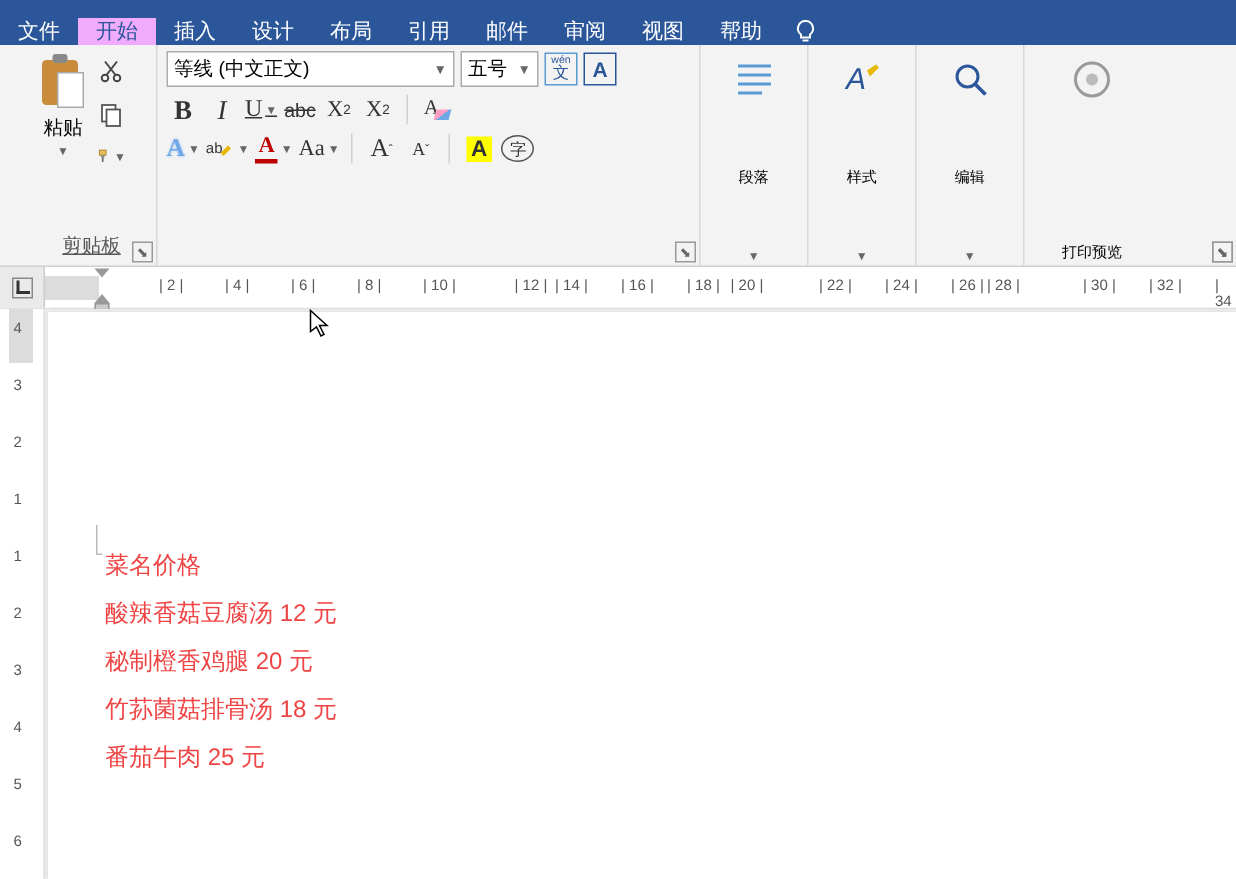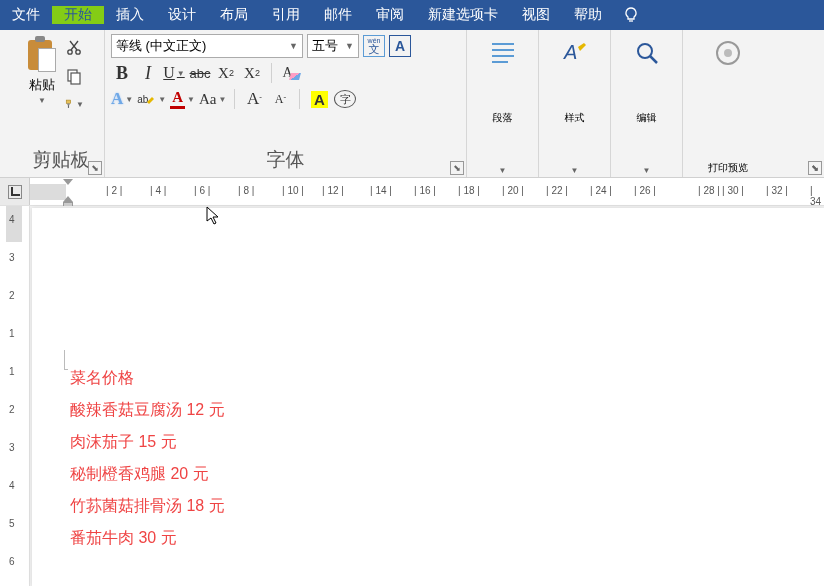--- a/index.html
+++ b/index.html
@@ -1,25 +1,25 @@
 <!DOCTYPE html>
 <html><head>
 <meta charset="utf-8">
 <style>
 * { margin: 0; padding: 0; box-sizing: border-box; font-family: "Microsoft YaHei", "SimSun", sans-serif; }
 body { background: #fff; width: 824px; height: 586px; overflow: hidden; position: relative; }
 
-.menubar { background: #2b579a; height: 30px; display: flex; align-items: center; color: #fff; font-size: 14px; }
+.menubar { background: #2b579a; height: 30px; display: flex; align-items: flex-end; color: #fff; font-size: 14px; }
 .menu-item { padding: 0 12px; display: flex; align-items: center; cursor: pointer; white-space: nowrap; }
-.menu-item.active { background: #84cc16; color: #2b579a; }
+.menu-item.active { background: #f0abfc; color: #2b579a; }
 .tell-me { display: flex; align-items: center; padding: 0 8px; }
 
 .ribbon { background: #f3f3f3; height: 148px; border-bottom: 1px solid #d0d0d0; display: flex; position: relative; }
 .ribbon-group { border-right: 1px solid #d6d6d6; display: flex; flex-direction: column; justify-content: space-between; padding: 4px 6px 2px 6px; position: relative; }
-.ribbon-group-label { text-align: center; font-size: 19px; color: #555; padding: 2px 0; position: relative; }
+.ribbon-group-label { text-align: center; font-size: 13px; color: #555; padding: 2px 0; position: relative; text-decoration: underline; }
 .launcher { position: absolute; right: 2px; bottom: 2px; width: 14px; height: 14px; border: 1px solid #999; font-size: 9px; color: #666; display: flex; align-items: center; justify-content: center; }
 
 .clipboard-group { width: 105px; padding-left: 24px; }
 .clipboard-main { display: flex; gap: 4px; }
 .paste-btn { display: flex; flex-direction: column; align-items: center; gap: 2px; padding: 2px; }
 .paste-icon { width: 32px; height: 38px; position: relative; }
 .paste-board { position: absolute; width: 24px; height: 30px; background: #c88c3a; border-radius: 3px; left: 2px; top: 4px; }
 .paste-clip { position: absolute; width: 10px; height: 6px; background: #888; border-radius: 2px; left: 9px; top: 0; }
 .paste-paper { position: absolute; width: 18px; height: 24px; background: #fff; border: 1px solid #aaa; left: 12px; top: 12px; }
 .paste-label { font-size: 13px; }
@@ -83,21 +83,20 @@
 
 <div class="menubar">
   <div class="menu-item">文件</div>
   <div class="menu-item active">开始</div>
   <div class="menu-item">插入</div>
   <div class="menu-item">设计</div>
   <div class="menu-item">布局</div>
   <div class="menu-item">引用</div>
   <div class="menu-item">邮件</div>
   <div class="menu-item">审阅</div>
-  <div class="menu-item">新建选项卡</div>
   <div class="menu-item">视图</div>
   <div class="menu-item">帮助</div>
   <div class="tell-me">
     <svg width="18" height="18" viewBox="0 0 18 18">
         <path d="M9 2a5 5 0 0 0-3 9v2h6v-2a5 5 0 0 0-3-9z" fill="none" stroke="#fff" stroke-width="1.3"></path>
         <line x1="7" y1="15" x2="11" y2="15" stroke="#fff" stroke-width="1.3"></line>
       </svg>
   </div>
 </div>
 
@@ -208,21 +207,20 @@
             <span class="char-A" style="font-size:12px">A</span>
             <span style="font-size:8px;vertical-align:top">ˇ</span>
           </div>
         <div style="width:1px;height:20px;background:#d0d0d0;margin:0 4px"></div>
         <div class="ribbon-btn">
             <span class="highlight-a">A</span>
           </div>
         <div class="ribbon-btn circled">字</div>
       </div>
     </div>
-    <div class="ribbon-group-label">字体</div>
     <div class="launcher">⬊</div>
   </div>
 
   <div class="big-group" style="width:72px">
     <div class="big-icon">
       <svg width="30" height="28" viewBox="0 0 30 28">
           <line x1="4" y1="5" x2="26" y2="5" stroke="#5b9bd5" stroke-width="2"></line>
           <line x1="4" y1="11" x2="26" y2="11" stroke="#5b9bd5" stroke-width="2"></line>
           <line x1="4" y1="17" x2="26" y2="17" stroke="#5b9bd5" stroke-width="2"></line>
           <line x1="4" y1="23" x2="20" y2="23" stroke="#5b9bd5" stroke-width="2"></line>
@@ -279,29 +277,29 @@
     <div class="indent-marker" style="left:33px;top:12px">
         <div class="indent-bottom"></div>
         <div class="indent-rect"></div>
       </div>
     <div class="h-ruler-inner" id="h-ruler-ticks">
         <span class="tick-label" style="left: 40px;">| 2 |</span>
         <span class="tick-label" style="left: 84px;">| 4 |</span>
         <span class="tick-label" style="left: 128px;">| 6 |</span>
         <span class="tick-label" style="left: 172px;">| 8 |</span>
         <span class="tick-label" style="left: 216px; text-align: center;">| 10 |</span>
-        <span class="tick-label" style="left: 256px;">| 12 |</span>
+        <span class="tick-label" style="left: 277px;">| 12 |</span>
         <span class="tick-label" style="left: 304px;">| 14 |</span>
         <span class="tick-label" style="left: 348px; text-align: center;">| 16 |</span>
         <span class="tick-label" style="left: 392px;">| 18 |</span>
-        <span class="tick-label" style="left: 436px;">| 20 |</span>
+        <span class="tick-label" style="left: 421px;">| 20 |</span>
         <span class="tick-label" style="left: 480px;">| 22 |</span>
         <span class="tick-label" style="left: 524px;">| 24 |</span>
         <span class="tick-label" style="left: 568px;">| 26 |</span>
-        <span class="tick-label" style="left: 632px;">| 28 |</span>
+        <span class="tick-label" style="left: 592px;">| 28 |</span>
         <span class="tick-label" style="left: 656px;">| 30 |</span>
         <span class="tick-label" style="left: 700px;">| 32 |</span>
         <span class="tick-label" style="left: 744px;">| 34 |</span>
       </div>
   </div>
 </div>
 
 <div class="cursor-arrow">
   <svg width="16" height="20" viewBox="0 0 16 20">
       <path d="M1 1 L1 15 L5 12 L8 18 L10 17 L7 11 L12 11 Z" fill="#fff" stroke="#000" stroke-width="1"></path>
@@ -322,19 +320,18 @@
         <div class="v-tick" style="top: 274px;">4</div>
         <div class="v-tick" style="top: 312px;">5</div>
         <div class="v-tick" style="top: 350px;">6</div>
       </div>
   </div>
   <div class="page">
     <div class="page-margin-marker"></div>
     <div class="doc-text" id="doc-lines">
         <div class="doc-line">菜名价格</div>
         <div class="doc-line">酸辣香菇豆腐汤 12 元</div>
-        <div class="doc-line">肉沫茄子 15 元</div>
         <div class="doc-line">秘制橙香鸡腿 20 元</div>
         <div class="doc-line">竹荪菌菇排骨汤 18 元</div>
-        <div class="doc-line">番茄牛肉 30 元</div>
+        <div class="doc-line">番茄牛肉 25 元</div>
       </div>
   </div>
 </div>
 
 </body></html>

